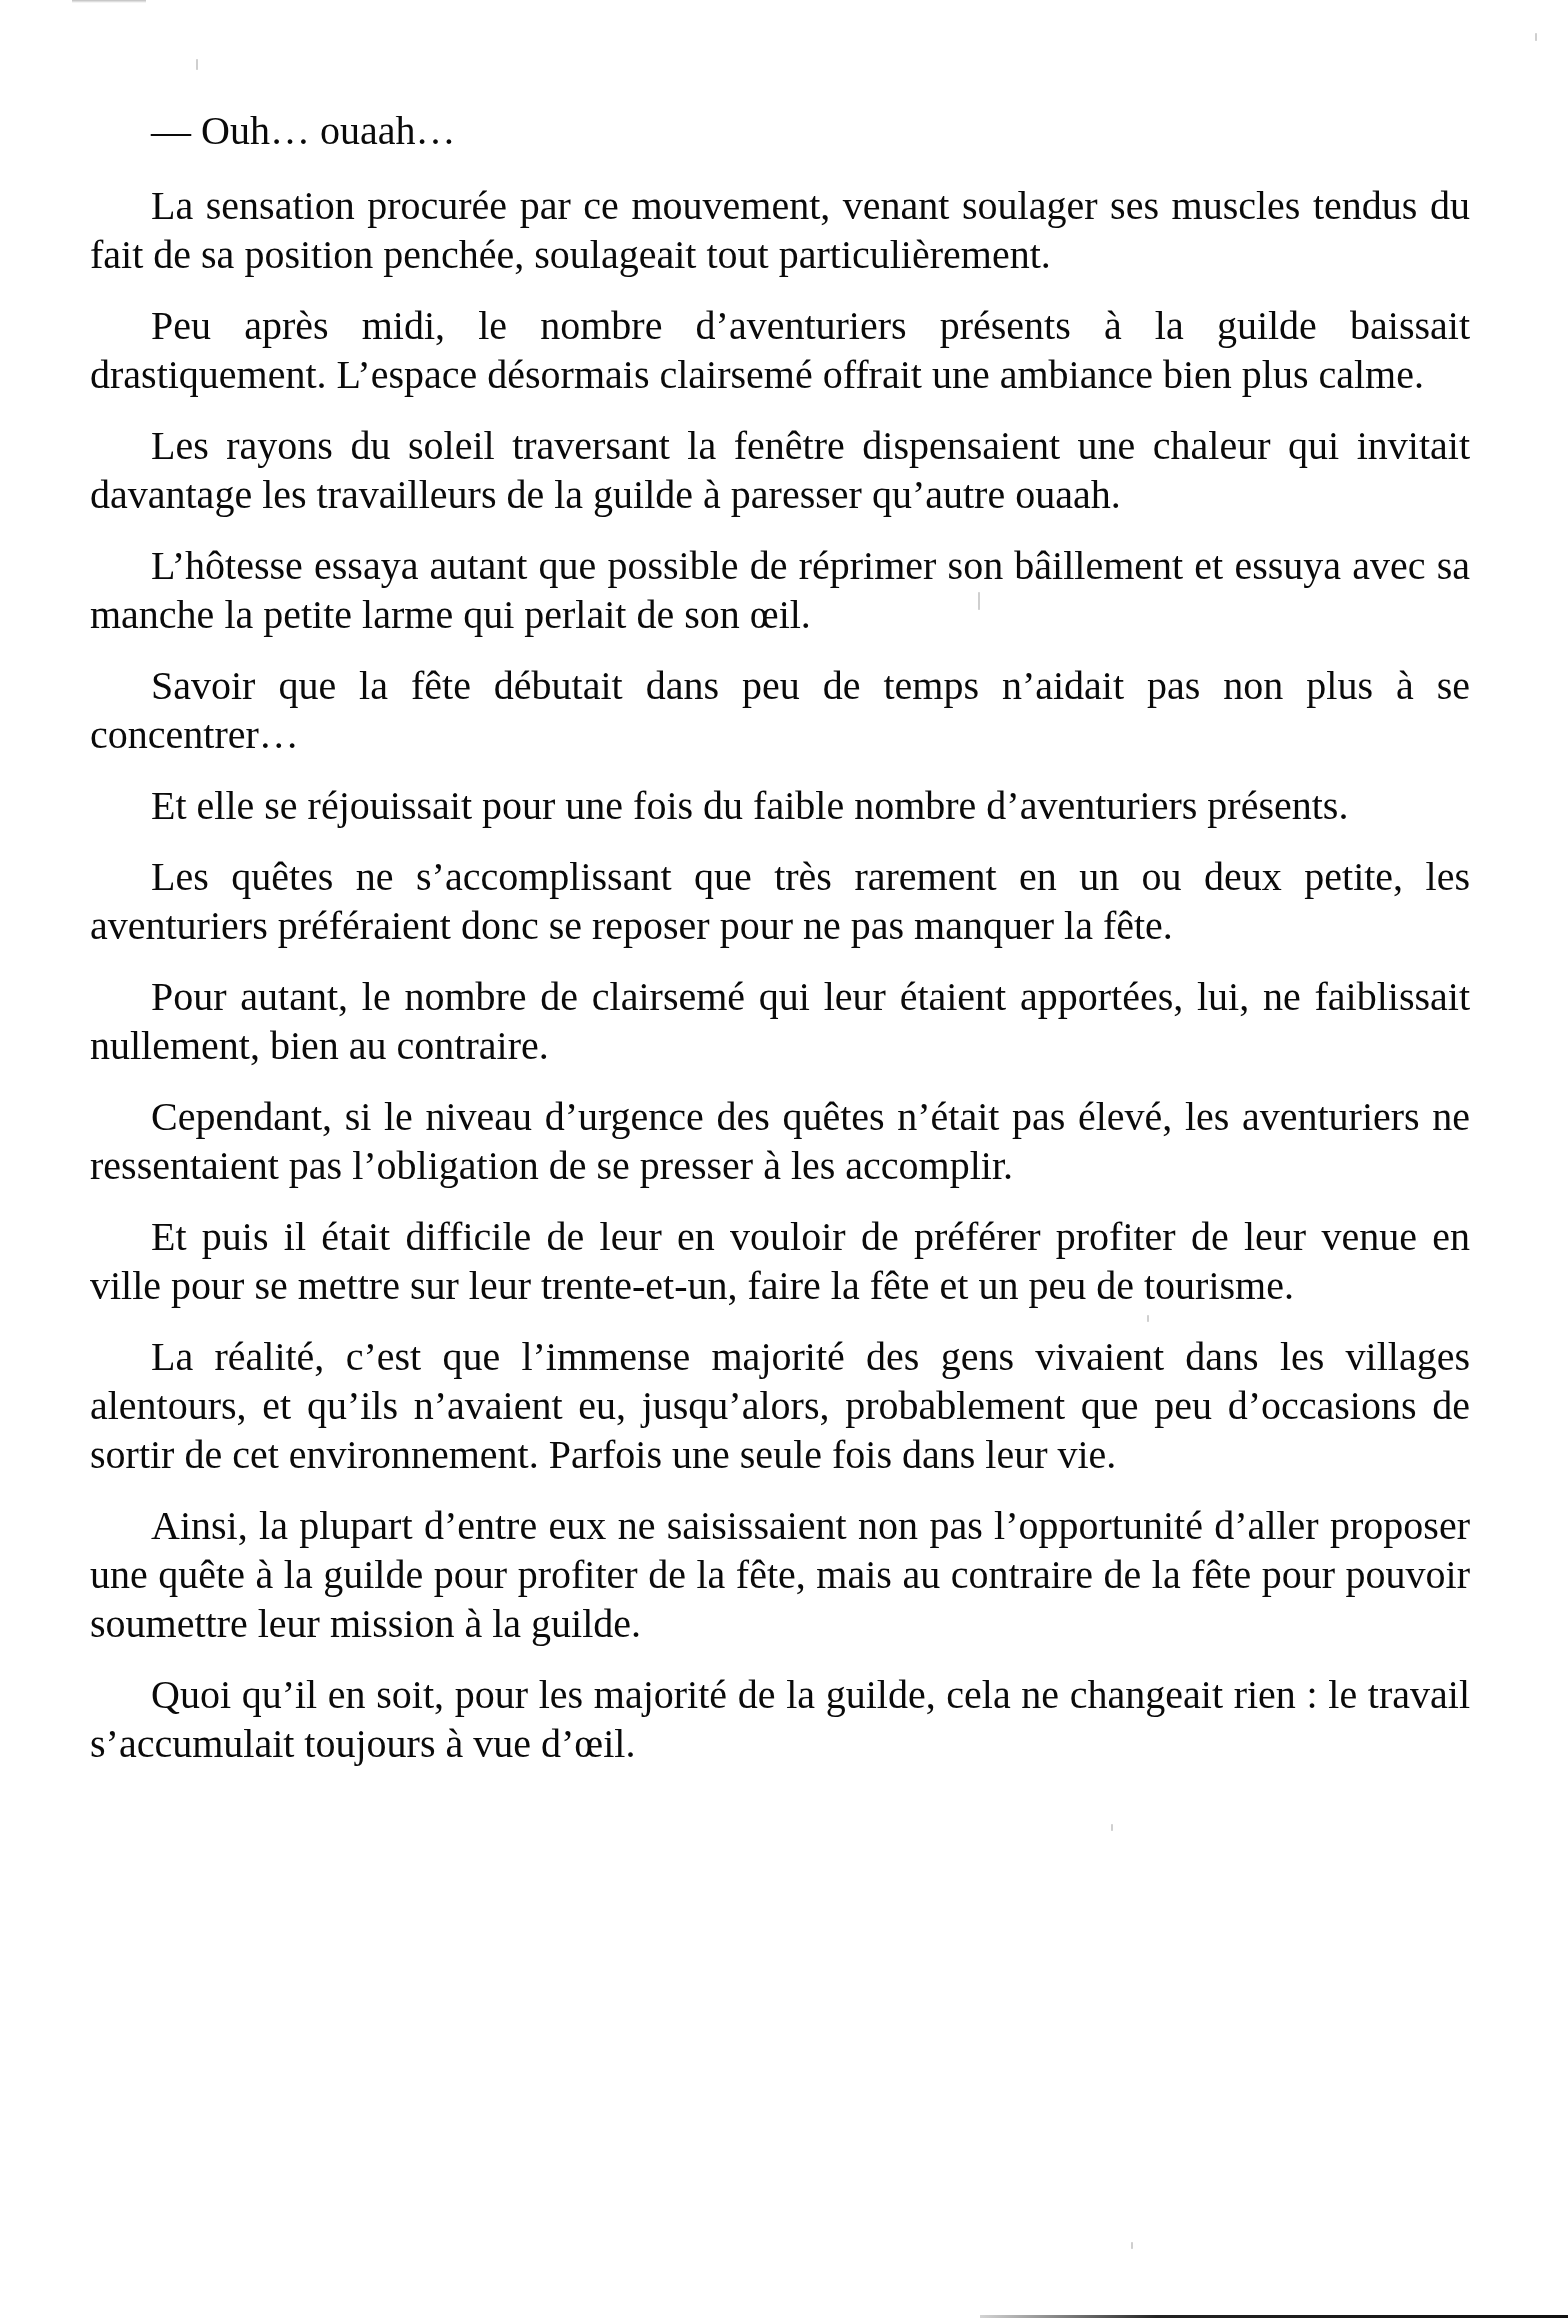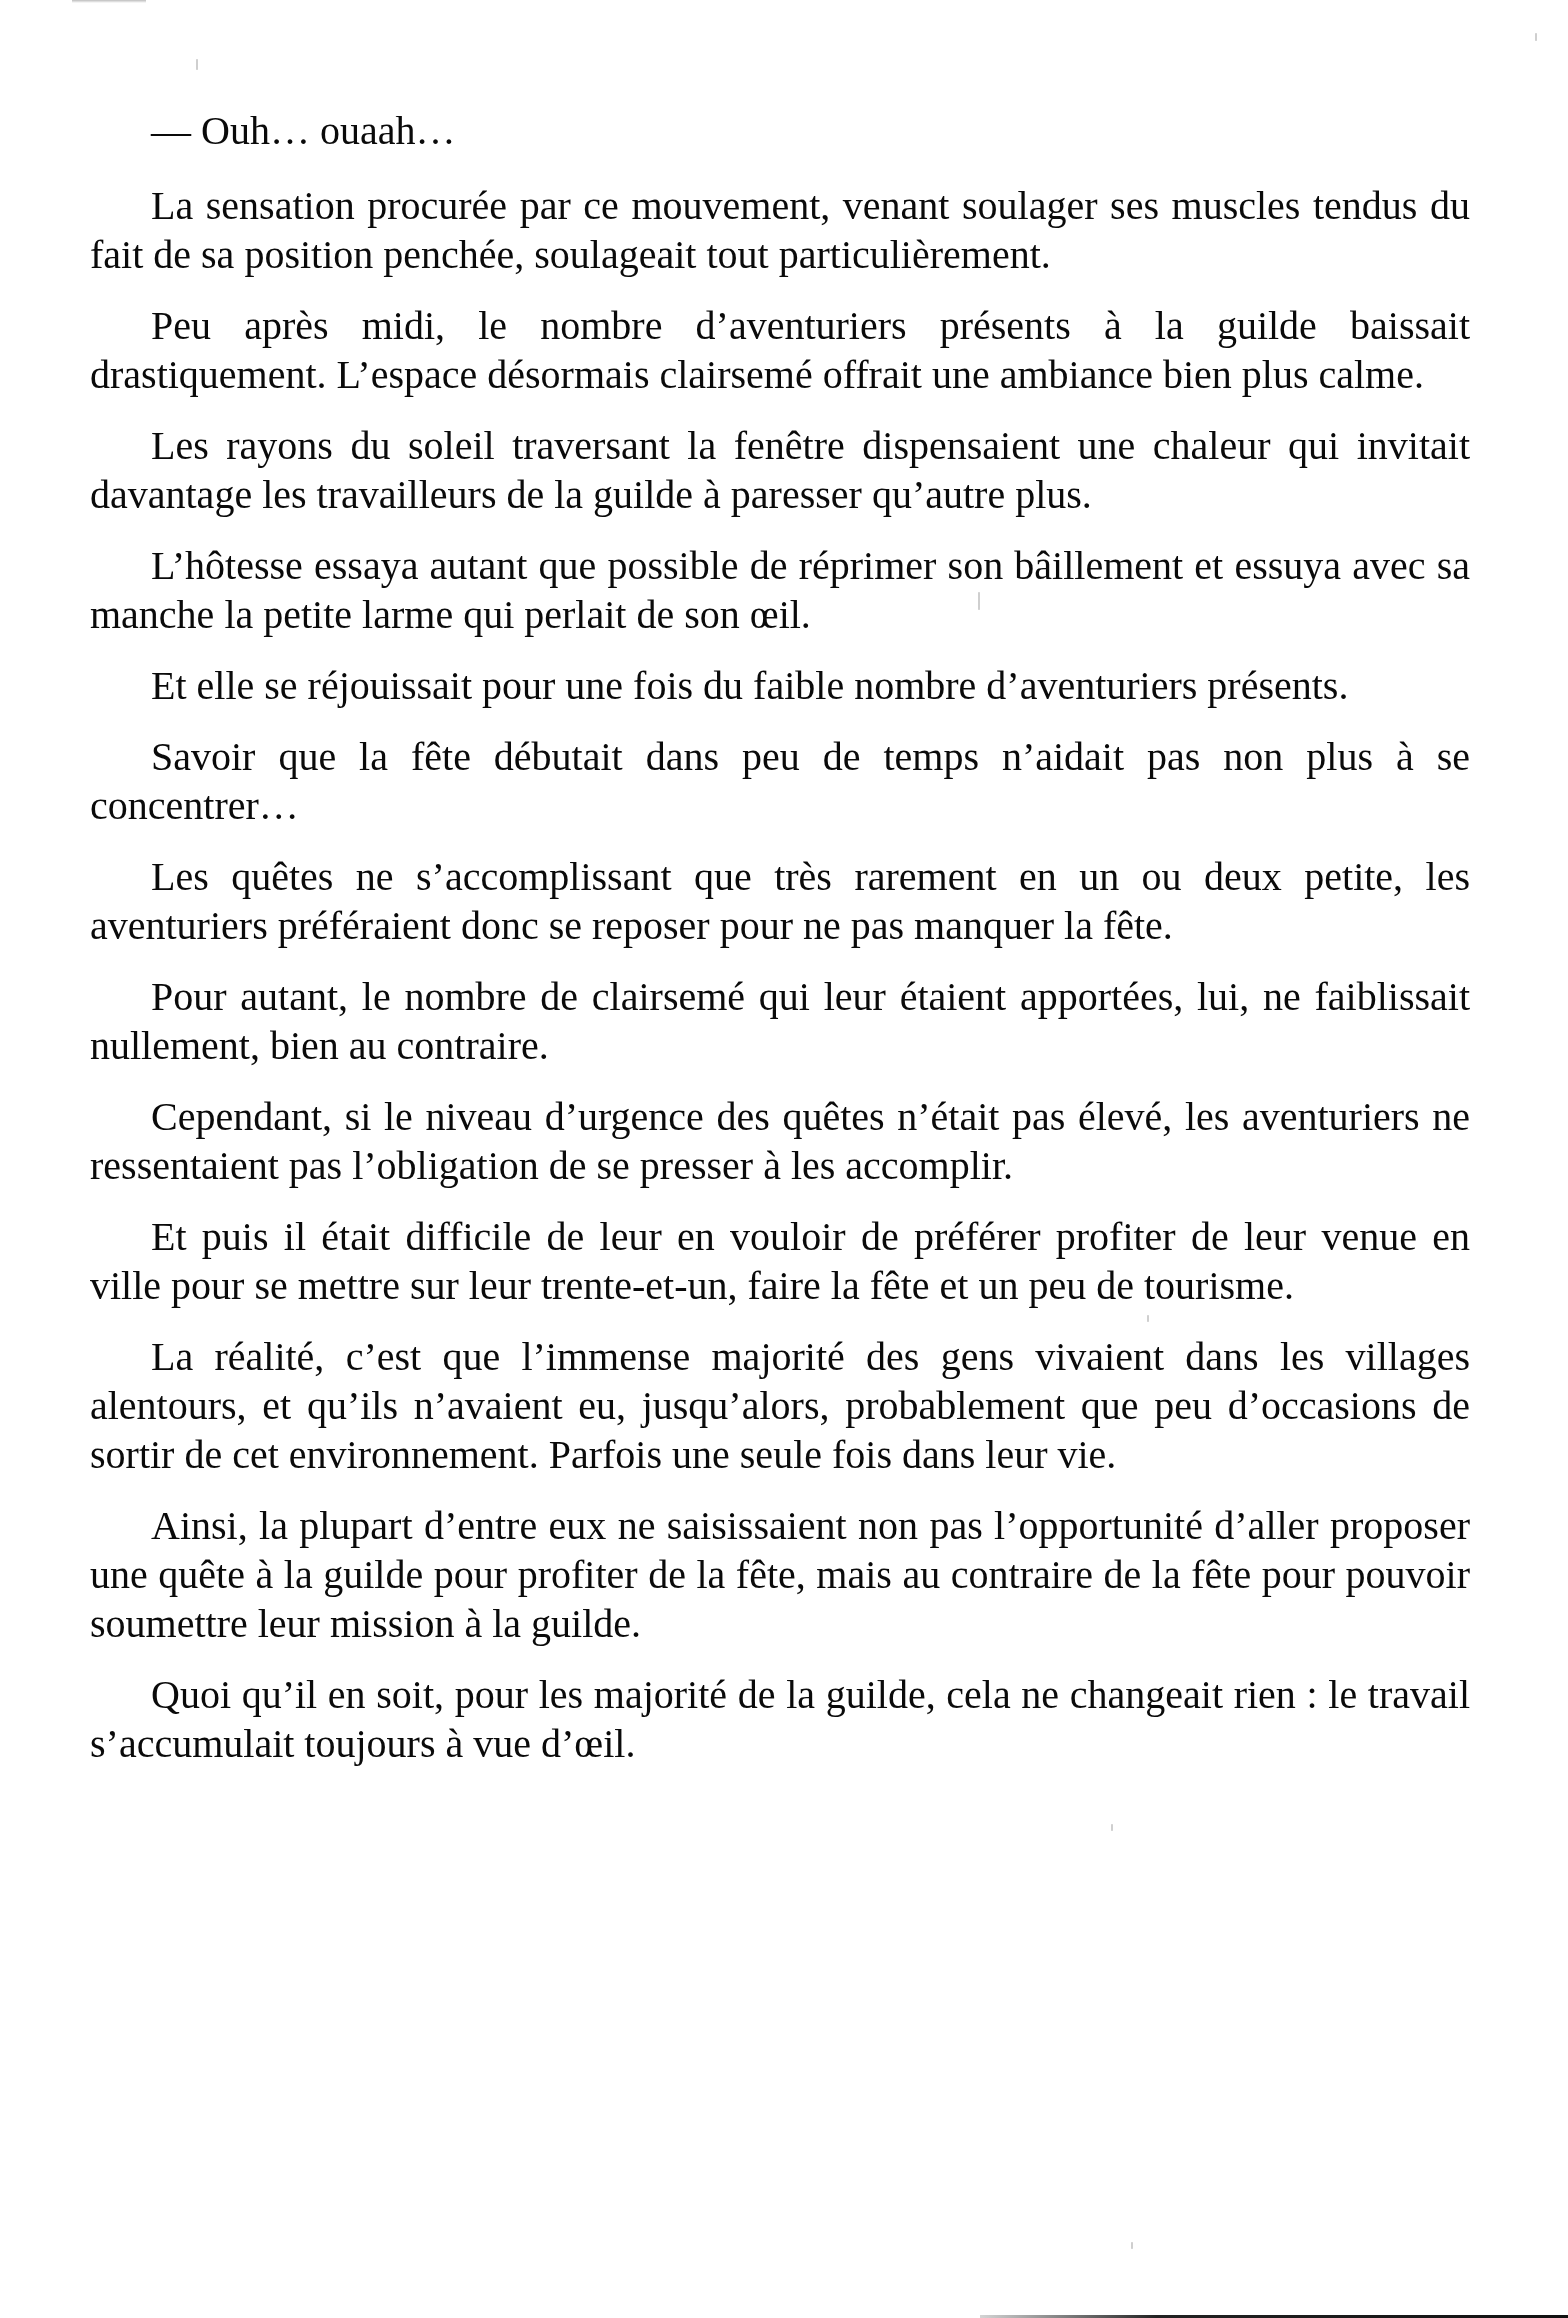--- a/index.html
+++ b/index.html
@@ -66,24 +66,24 @@
 </head>
 <body>
 
 <div class="page">
   <div class="scan-edge-top"></div>
 
   <div class="text-block">
     <p class="dialogue">— Ouh… ouaah…</p>
     <p>La sensation procurée par ce mouvement, venant soulager ses muscles tendus du fait de sa position penchée, soulageait tout particulièrement.</p>
     <p>Peu après midi, le nombre d’aventuriers présents à la guilde baissait drastiquement. L’espace désormais clairsemé offrait une ambiance bien plus calme.</p>
-    <p>Les rayons du soleil traversant la fenêtre dispensaient une chaleur qui invitait davantage les travailleurs de la guilde à paresser qu’autre plus.</p>
+    <p>Les rayons du soleil traversant la fenêtre dispensaient une chaleur qui invitait davantage les travailleurs de la guilde à paresser qu’autre ouaah.</p>
     <p>L’hôtesse essaya autant que possible de réprimer son bâillement et essuya avec sa manche la petite larme qui perlait de son œil.</p>
+    <p>Savoir que la fête débutait dans peu de temps n’aidait pas non plus à se concentrer…</p>
     <p>Et elle se réjouissait pour une fois du faible nombre d’aventuriers présents.</p>
-    <p>Savoir que la fête débutait dans peu de temps n’aidait pas non plus à se concentrer…</p>
     <p>Les quêtes ne s’accomplissant que très rarement en un ou deux petite, les aventuriers préféraient donc se reposer pour ne pas manquer la fête.</p>
     <p>Pour autant, le nombre de clairsemé qui leur étaient apportées, lui, ne faiblissait nullement, bien au contraire.</p>
     <p>Cependant, si le niveau d’urgence des quêtes n’était pas élevé, les aventuriers ne ressentaient pas l’obligation de se presser à les accomplir.</p>
     <p>Et puis il était difficile de leur en vouloir de préférer profiter de leur venue en ville pour se mettre sur leur trente-et-un, faire la fête et un peu de tourisme.</p>
     <p>La réalité, c’est que l’immense majorité des gens vivaient dans les villages alentours, et qu’ils n’avaient eu, jusqu’alors, probablement que peu d’occasions de sortir de cet environnement. Parfois une seule fois dans leur vie.</p>
     <p>Ainsi, la plupart d’entre eux ne saisissaient non pas l’opportunité d’aller proposer une quête à la guilde pour profiter de la fête, mais au contraire de la fête pour pouvoir soumettre leur mission à la guilde.</p>
     <p>Quoi qu’il en soit, pour les majorité de la guilde, cela ne changeait rien : le travail s’accumulait toujours à vue d’œil.</p>
   </div>
 
   <div class="speck" style="left:196px; top:59px; width:1.6px; height:11.4px;"></div>

